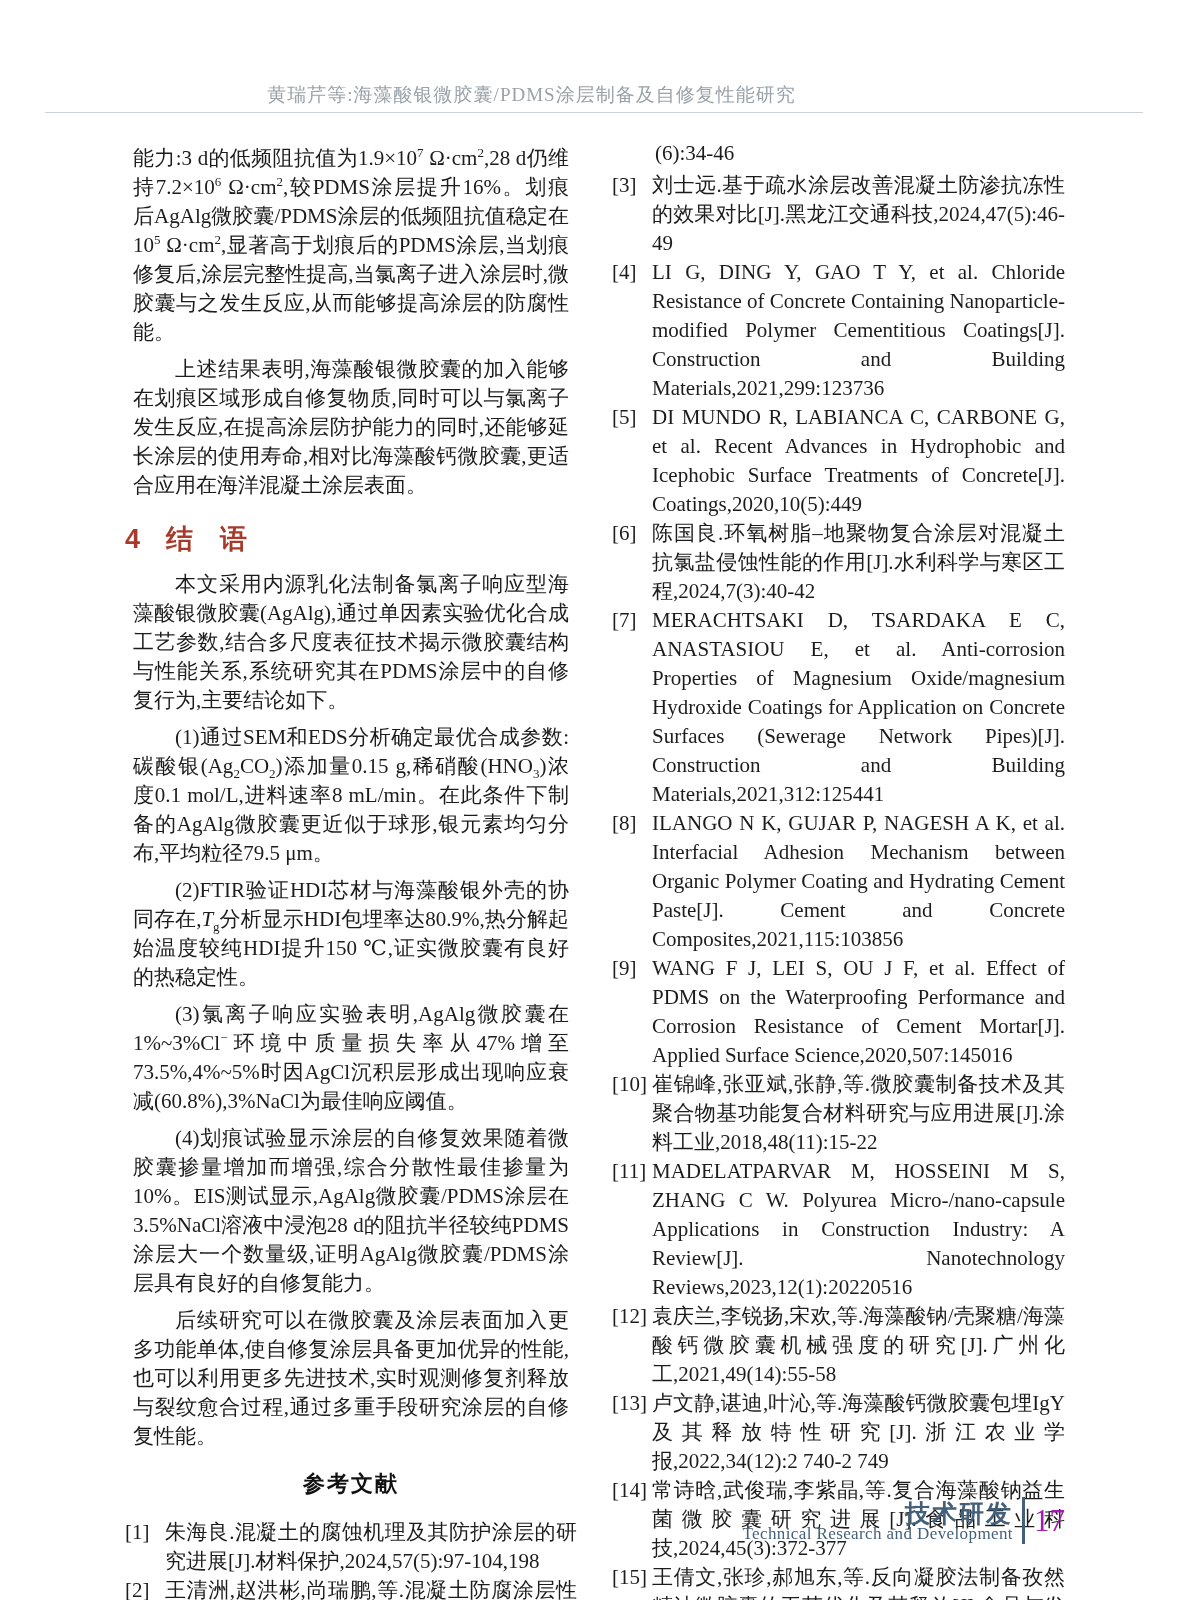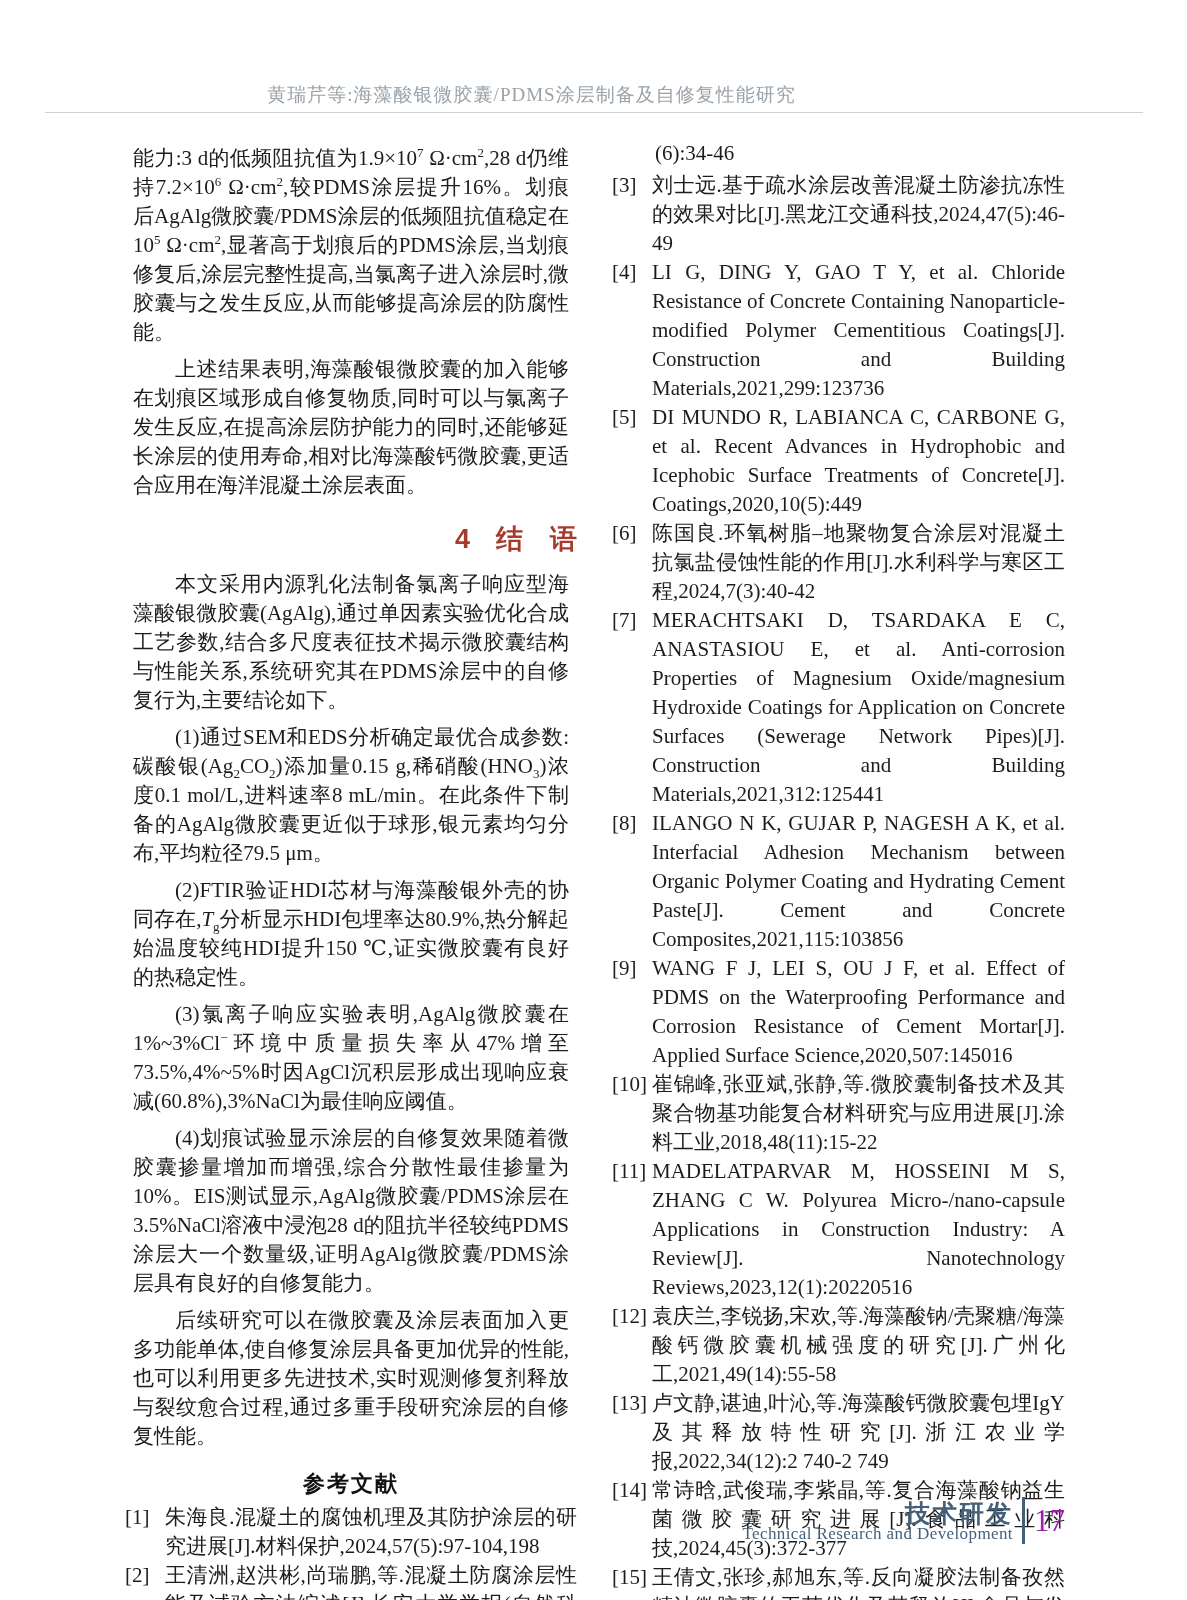--- a/index.html
+++ b/index.html
@@ -27,29 +27,29 @@
     font-size:21px; line-height:29px; text-align:justify;
   }
   .col-left  { left:125px; width:452px; }
   .col-right { left:612px; width:453px; }
 
   p.body { margin:8px; text-indent:2em; }
   p.body.noindent { text-indent:0; }
   sup,sub { font-size:13px; line-height:0; }
 
   .sec-heading {
-    margin:22px 0 14px 0; text-indent:0; text-align:right;
+    margin:22px 0 14px 0; text-indent:0; text-align:left;
     font-family:"Liberation Sans","DejaVu Sans",sans-serif;
     font-weight:bold; font-size:27px; line-height:34px;
     color:#a63b2c;
   }
   .sec-heading .num { margin-right:26px; }
 
   .ref-head {
-    margin:18px 0 5px 0; text-align:center; text-indent:0;
+    margin:18px 0 20px 0; text-align:center; text-indent:0;
     font-family:"Liberation Sans","DejaVu Sans",sans-serif;
     font-weight:bold; font-size:22px; letter-spacing:2px; color:#111;
   }
 
   .ref { display:flex; margin:0; position:relative; }
   .ref .lab { flex:0 0 40px; text-align:left; }
   .ref .txt { flex:1; text-align:justify; }
   .cont-line { padding-left:40px; text-align:left; margin:3px; }
 
   

